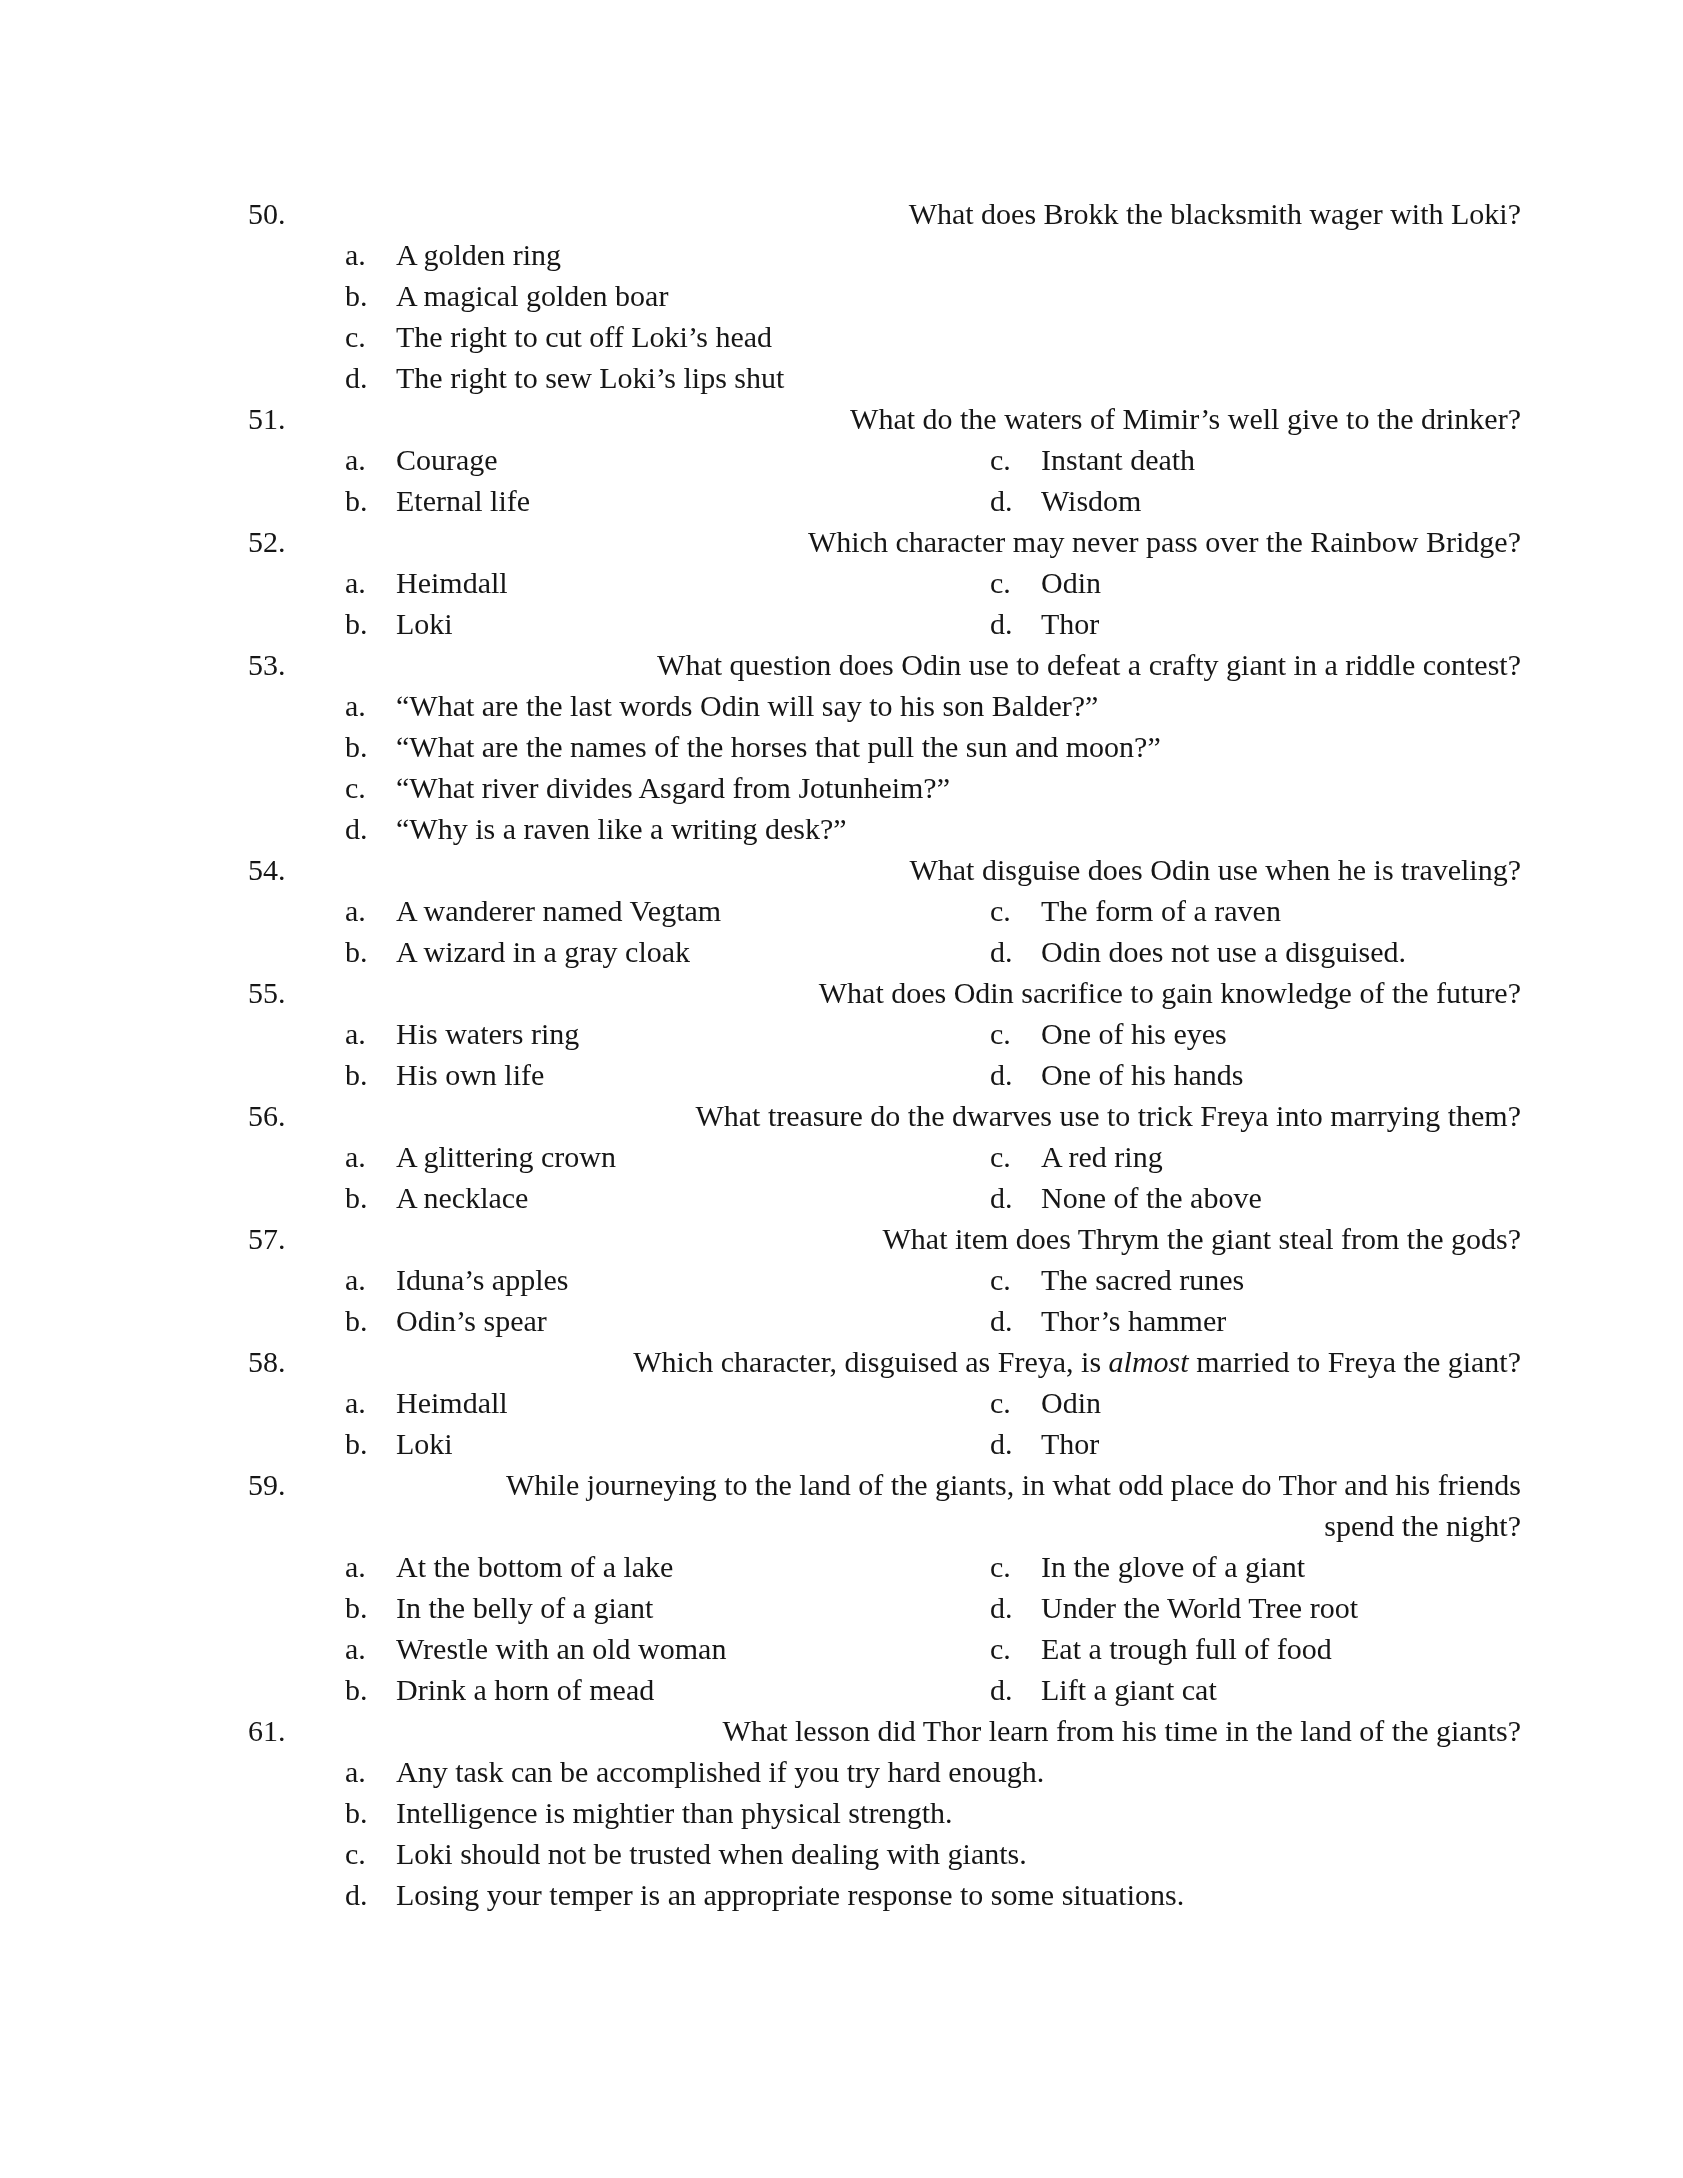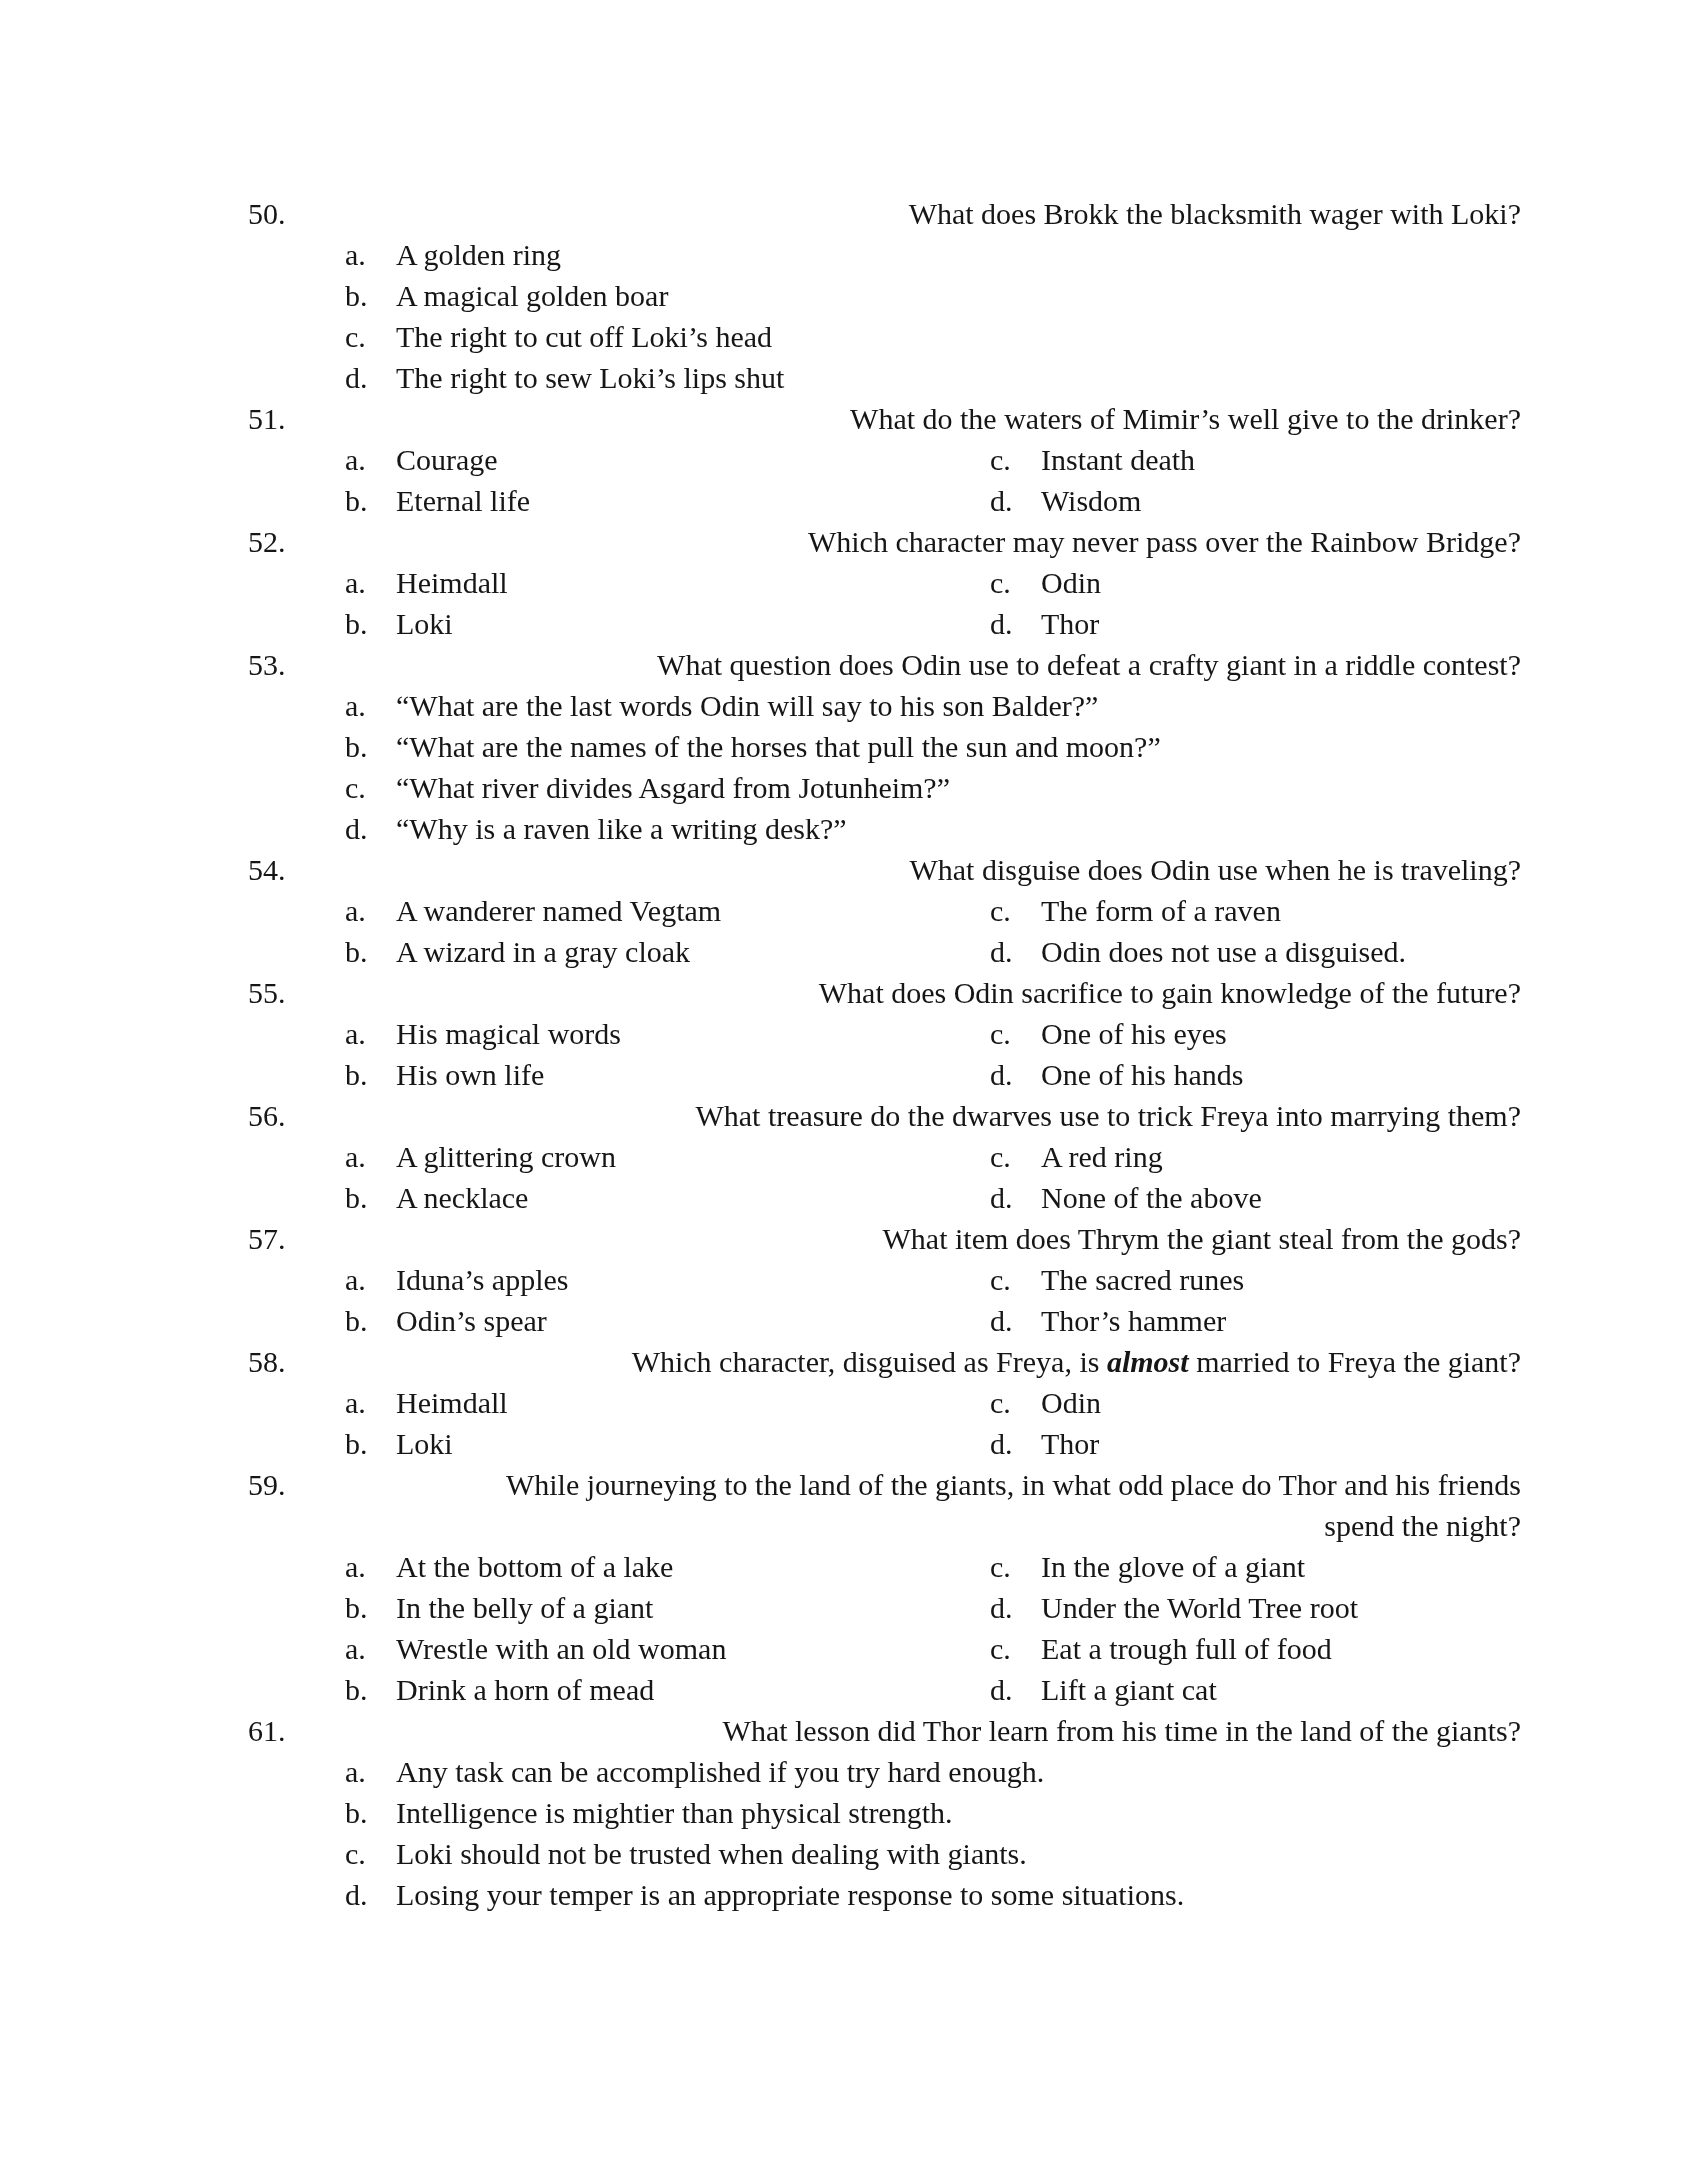--- a/index.html
+++ b/index.html
@@ -24,21 +24,21 @@
   .q-head { display: flex; align-items: flex-start; }
   .q-num {
     flex: 0 0 50px;
     display: inline-block;
   }
   .q-text {
     flex: 1 1 auto;
     max-width: 1223px;
     text-align: right;
   }
-  .q-text .italic { font-style: italic; font-weight: bold; }
+  .q-text .italic { font-style: italic; }
   .opts { margin-left: 97px; }
   .opts.two-col {
     display: grid;
     grid-auto-flow: column;
     grid-template-rows: repeat(2, 41px);
     grid-template-columns: 645px auto;
   }
   .opt { display: flex; align-items: flex-start; }
   .opt-letter { flex: 0 0 51px; display: inline-block; }
   .opt-text { flex: 1 1 auto; }
@@ -169,21 +169,21 @@
         </div>
       </article>
       <article class="question">
         <div class="q-head">
           <span class="q-num">55.</span>
           <span class="q-text"><span>What does Odin sacrifice to gain knowledge of the future?</span></span>
         </div>
         <div class="opts two-col">
           <div class="opt">
             <span class="opt-letter">a.</span>
-            <span class="opt-text">His magical words</span>
+            <span class="opt-text">His waters ring</span>
           </div>
           <div class="opt">
             <span class="opt-letter">b.</span>
             <span class="opt-text">His own life</span>
           </div>
           <div class="opt">
             <span class="opt-letter">c.</span>
             <span class="opt-text">One of his eyes</span>
           </div>
           <div class="opt">

